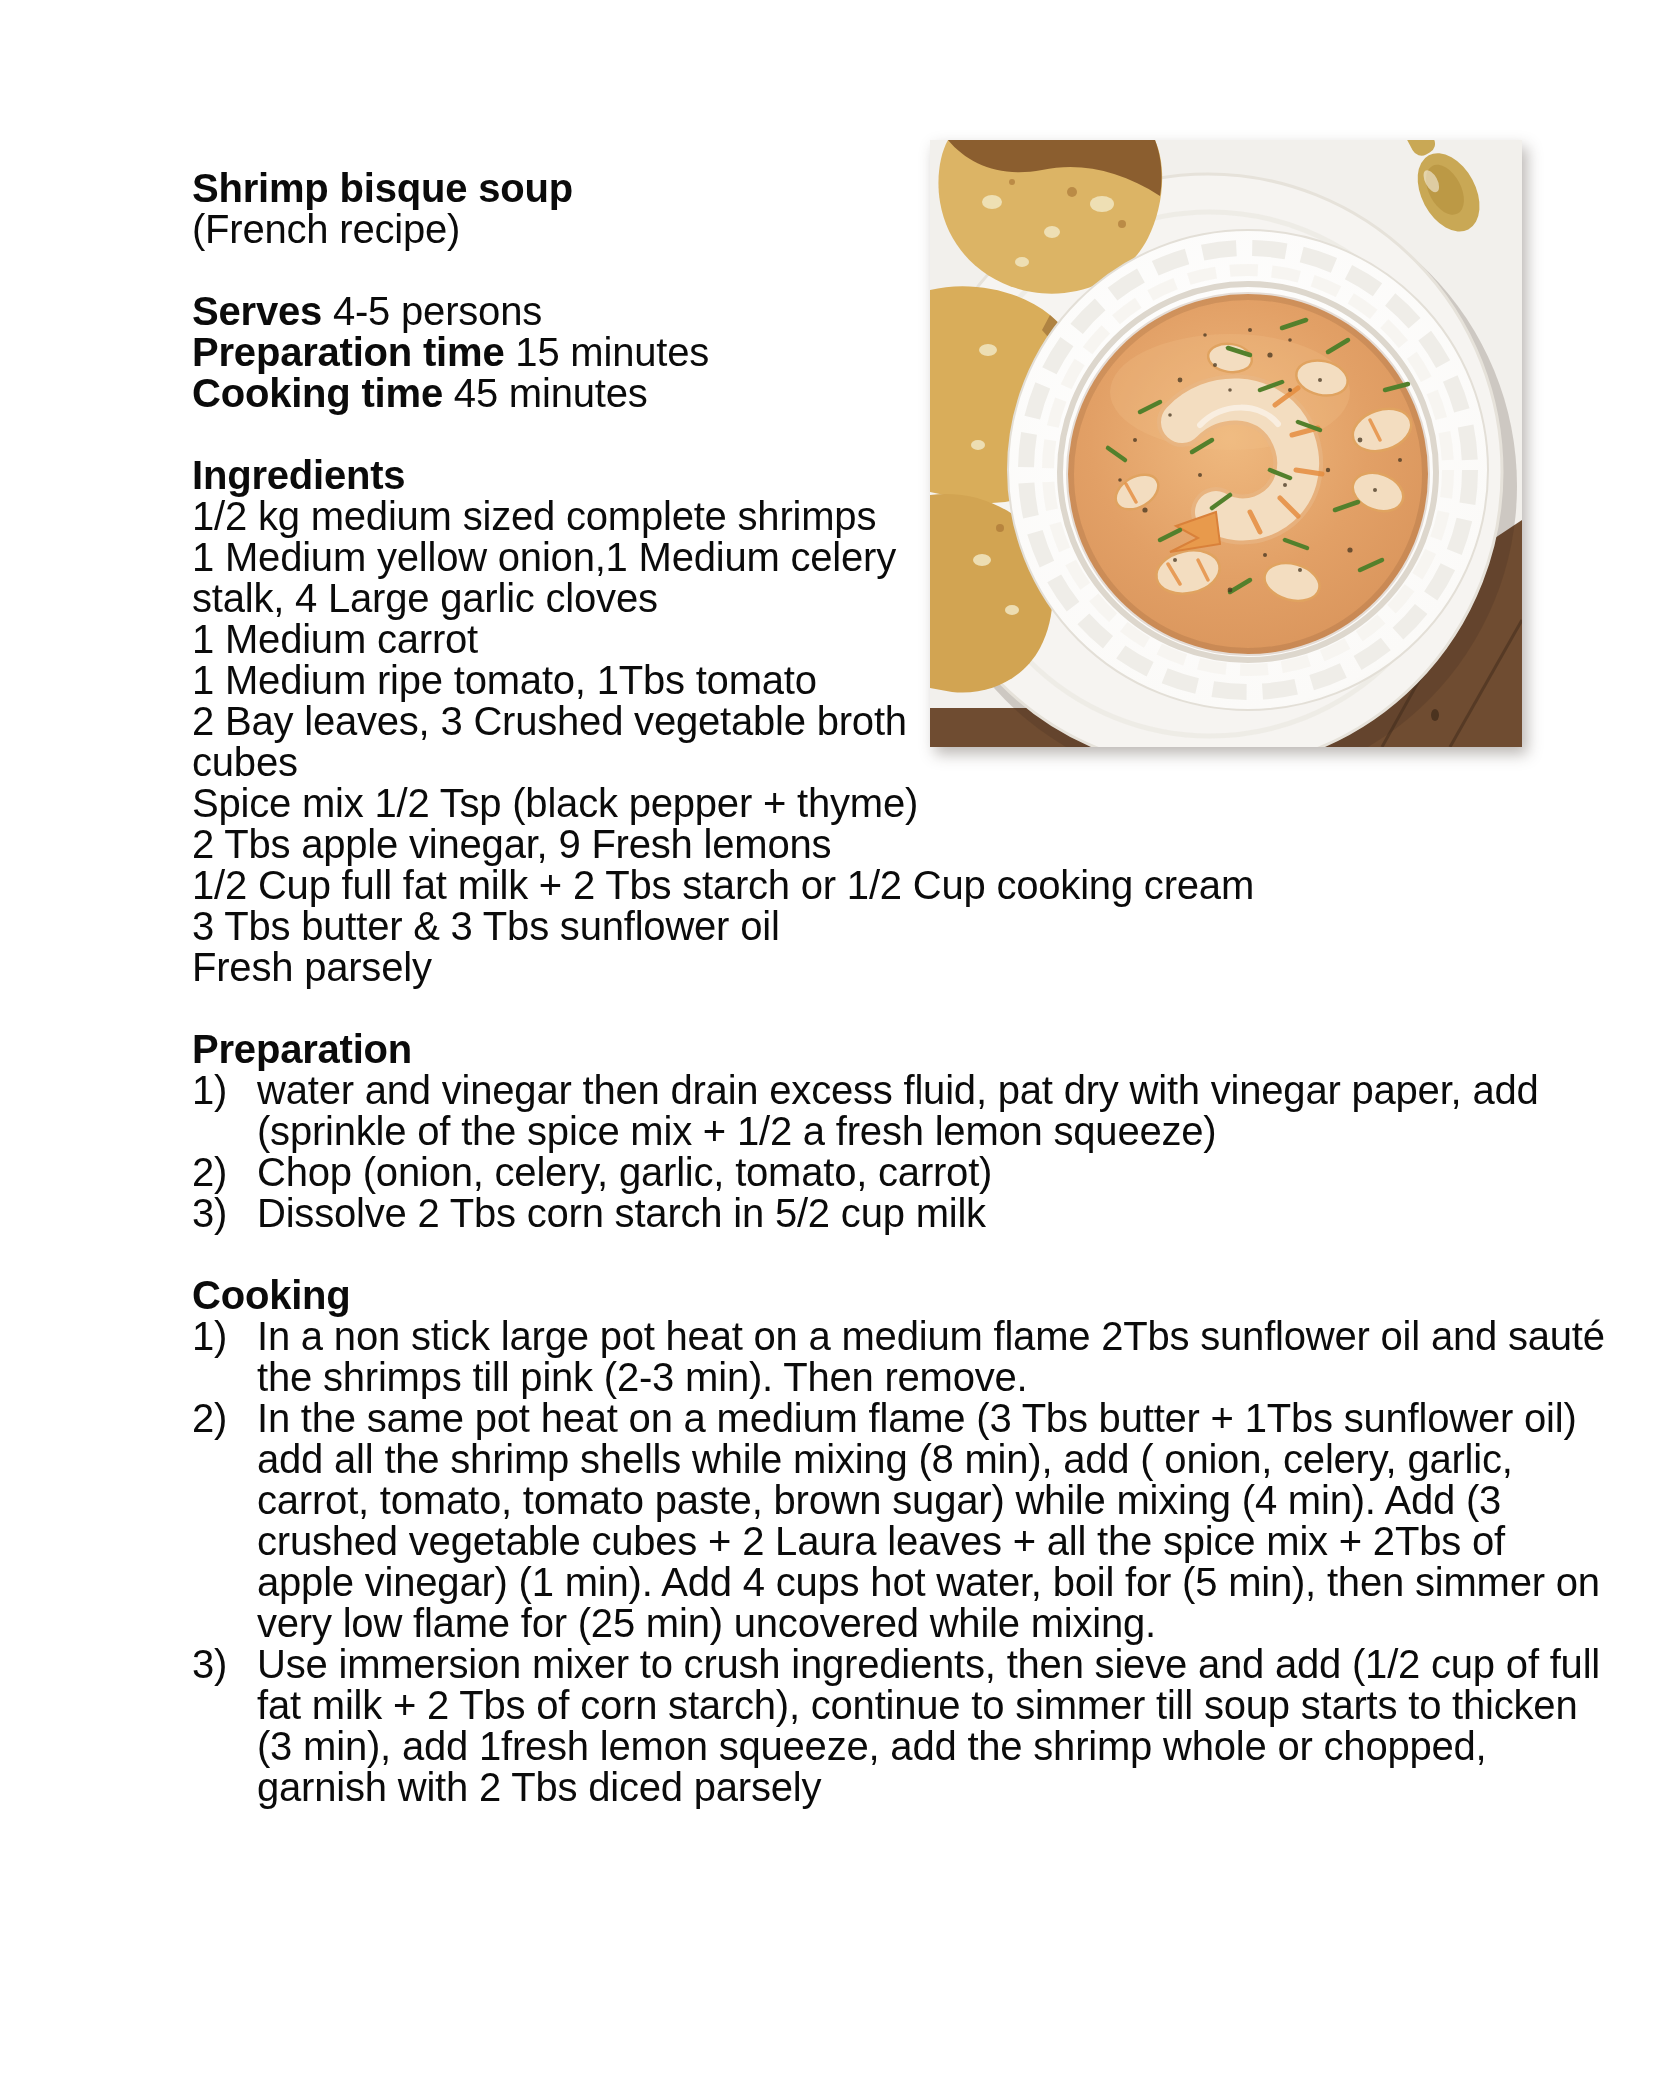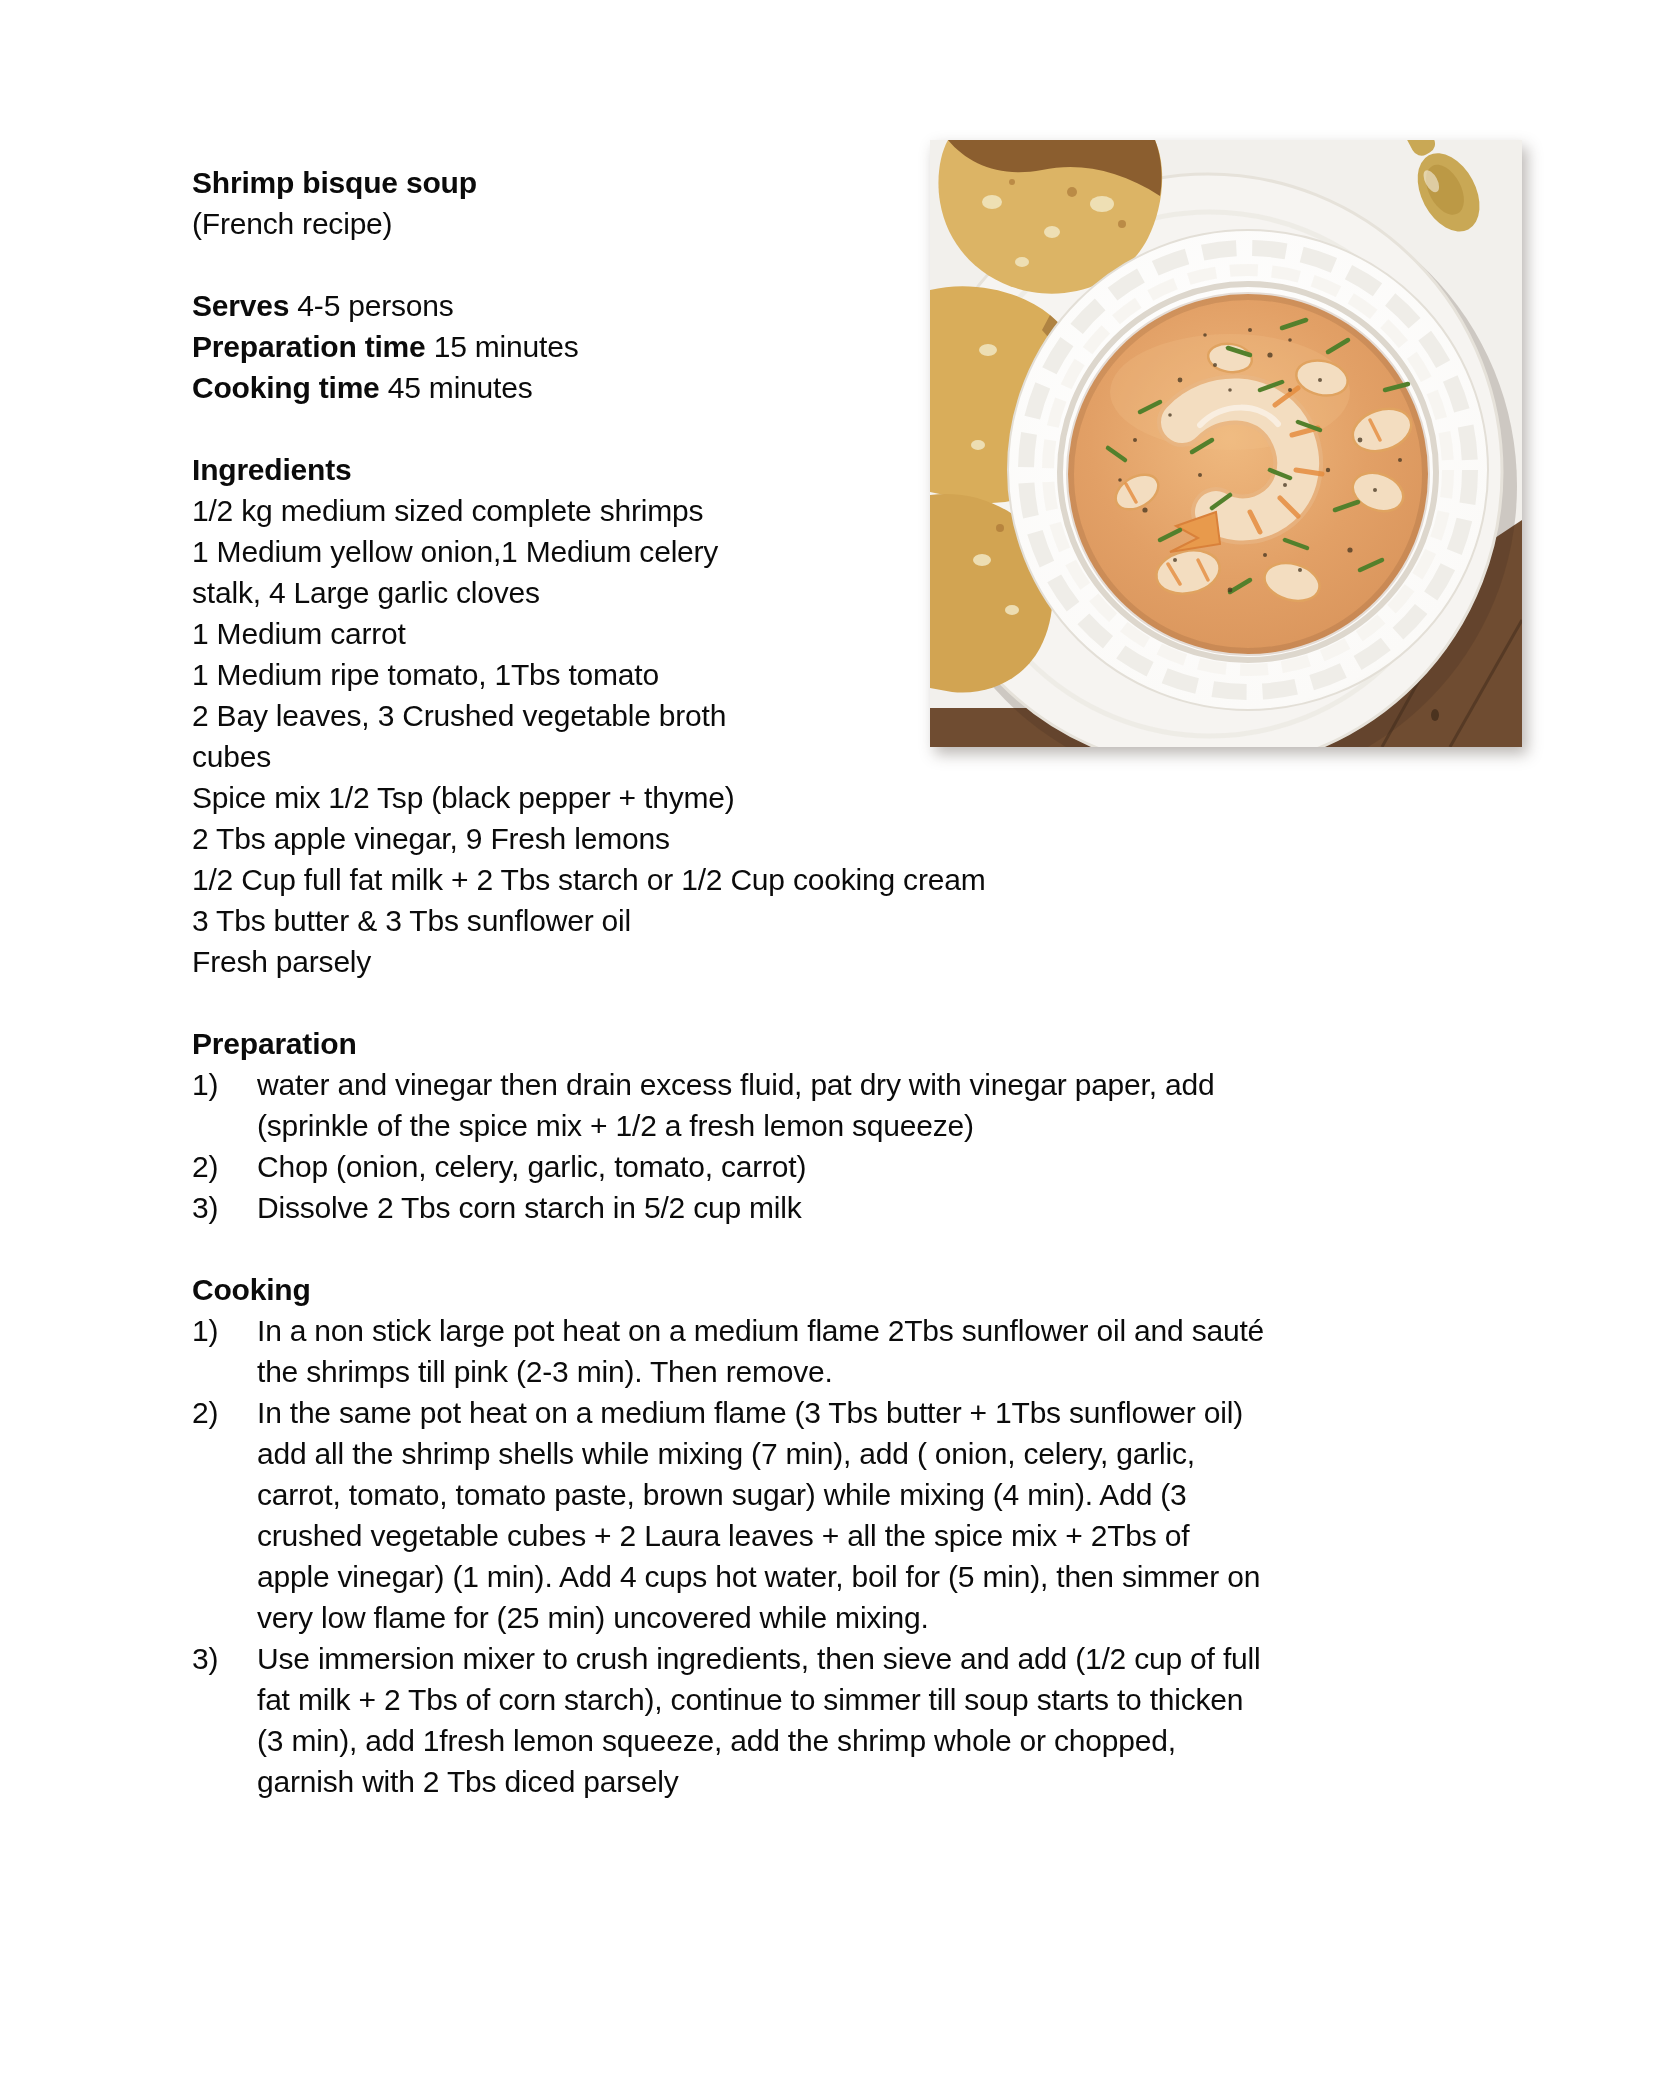--- a/index.html
+++ b/index.html
@@ -13,22 +13,22 @@
     --ink:#0b0b0b; --paper:#ffffff;
   }
   html,body{margin:0;padding:0;}
   body{
     width:1666px;height:2097px;position:relative;
     background:var(--paper);
     font-family:"Liberation Sans","DejaVu Sans",sans-serif;
     color:var(--ink);
   }
   .text-flow{
-    position:absolute;left:192px;top:162px;width:1300px;
-    font-size:30px;line-height:41px;letter-spacing:-0.2px;
+    position:absolute;left:192px;top:168px;width:1300px;
+    font-size:40px;line-height:41px;letter-spacing:-0.2px;
     white-space:nowrap;
   }
   .b{font-weight:bold;}
   .gap{height:41px;}
   .line{height:41px;}
   .step{display:flex;}
   .step .num{flex:0 0 65px;width:65px;}
   .photo{
     position:absolute;left:930px;top:140px;width:592px;height:607px;
     overflow:hidden;background:var(--photo-bg);
@@ -96,21 +96,21 @@
     <div class="num">1)</div>
     <div>
       <div class="line">In a non stick large pot heat on a medium flame 2Tbs sunflower oil and sauté</div>
       <div class="line">the shrimps till pink (2-3 min). Then remove.</div>
     </div>
   </div>
   <div class="step">
     <div class="num">2)</div>
     <div>
       <div class="line">In the same pot heat on a medium flame (3 Tbs butter + 1Tbs sunflower oil)</div>
-      <div class="line">add all the shrimp shells while mixing (7 min), add ( onion, celery, garlic,</div>
+      <div class="line">add all the shrimp shells while mixing (8 min), add ( onion, celery, garlic,</div>
       <div class="line">carrot, tomato, tomato paste, brown sugar) while mixing (4 min). Add (3</div>
       <div class="line">crushed vegetable cubes + 2 Laura leaves + all the spice mix + 2Tbs of</div>
       <div class="line">apple vinegar) (1 min). Add 4 cups hot water, boil for (5 min), then simmer on</div>
       <div class="line">very low flame for (25 min) uncovered while mixing.</div>
     </div>
   </div>
   <div class="step">
     <div class="num">3)</div>
     <div>
       <div class="line">Use immersion mixer to crush ingredients, then sieve and add (1/2 cup of full</div>

